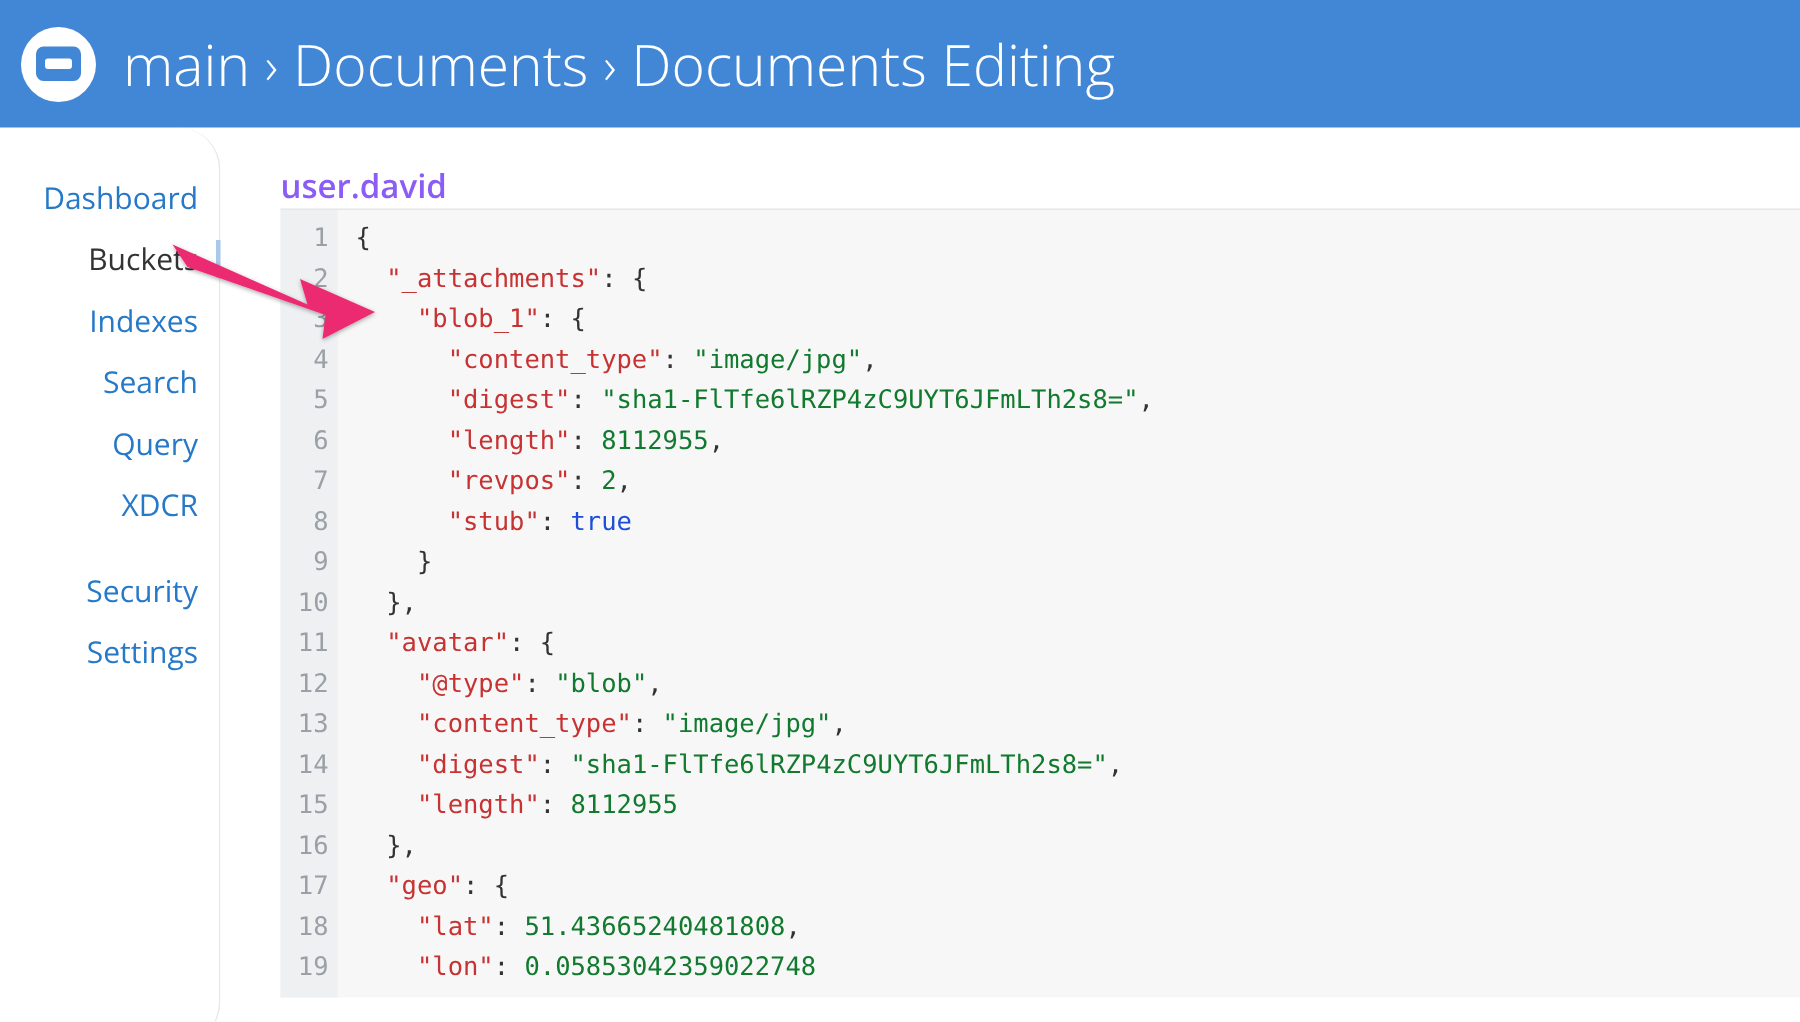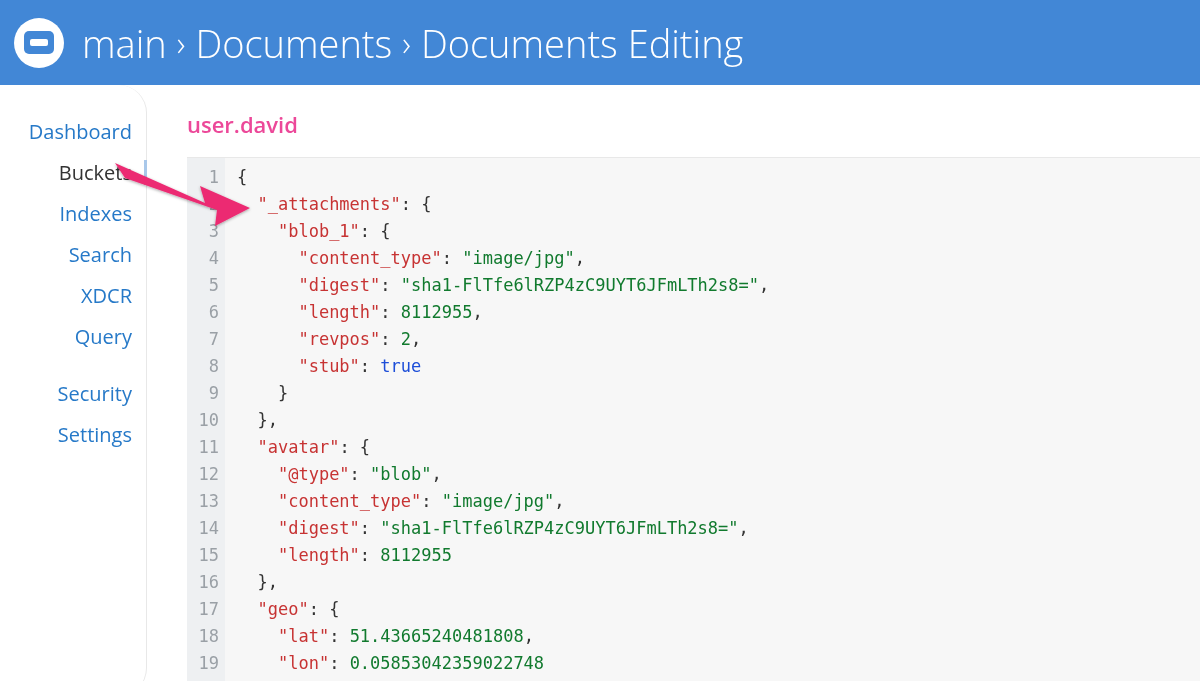--- a/index.html
+++ b/index.html
@@ -102,22 +102,22 @@
       height: 16px;
     }
     .main {
       flex: 1;
       padding: 24px 0 0 40px;
       position: relative;
     }
     .doc-title {
       font-size: 22px;
       font-weight: 600;
-      color: #ec4899;
-      margin-bottom: 18px;
+      color: #8b5cf6;
+      margin-bottom: 0;
     }
     .editor {
       background: #f7f7f7;
       border-top: 1px solid #e8e8e8;
       display: flex;
       font-family: "Menlo", "Consolas", monospace;
       font-size: 17px;
       line-height: 27px;
     }
     .gutter {
@@ -165,22 +165,22 @@
     <a>Documents Editing</a>
   </div>
 </div>
 
 <div class="layout">
   <nav class="sidebar">
     <a>Dashboard</a>
     <a class="active">Buckets</a>
     <a>Indexes</a>
     <a>Search</a>
+    <a>Query</a>
     <a>XDCR</a>
-    <a>Query</a>
     <div class="gap"></div>
     <a>Security</a>
     <a>Settings</a>
   </nav>
 
   <div class="main">
     <div class="doc-title">user.david</div>
     <div class="editor">
       <div class="gutter" id="gutter">
           <div>1</div>

